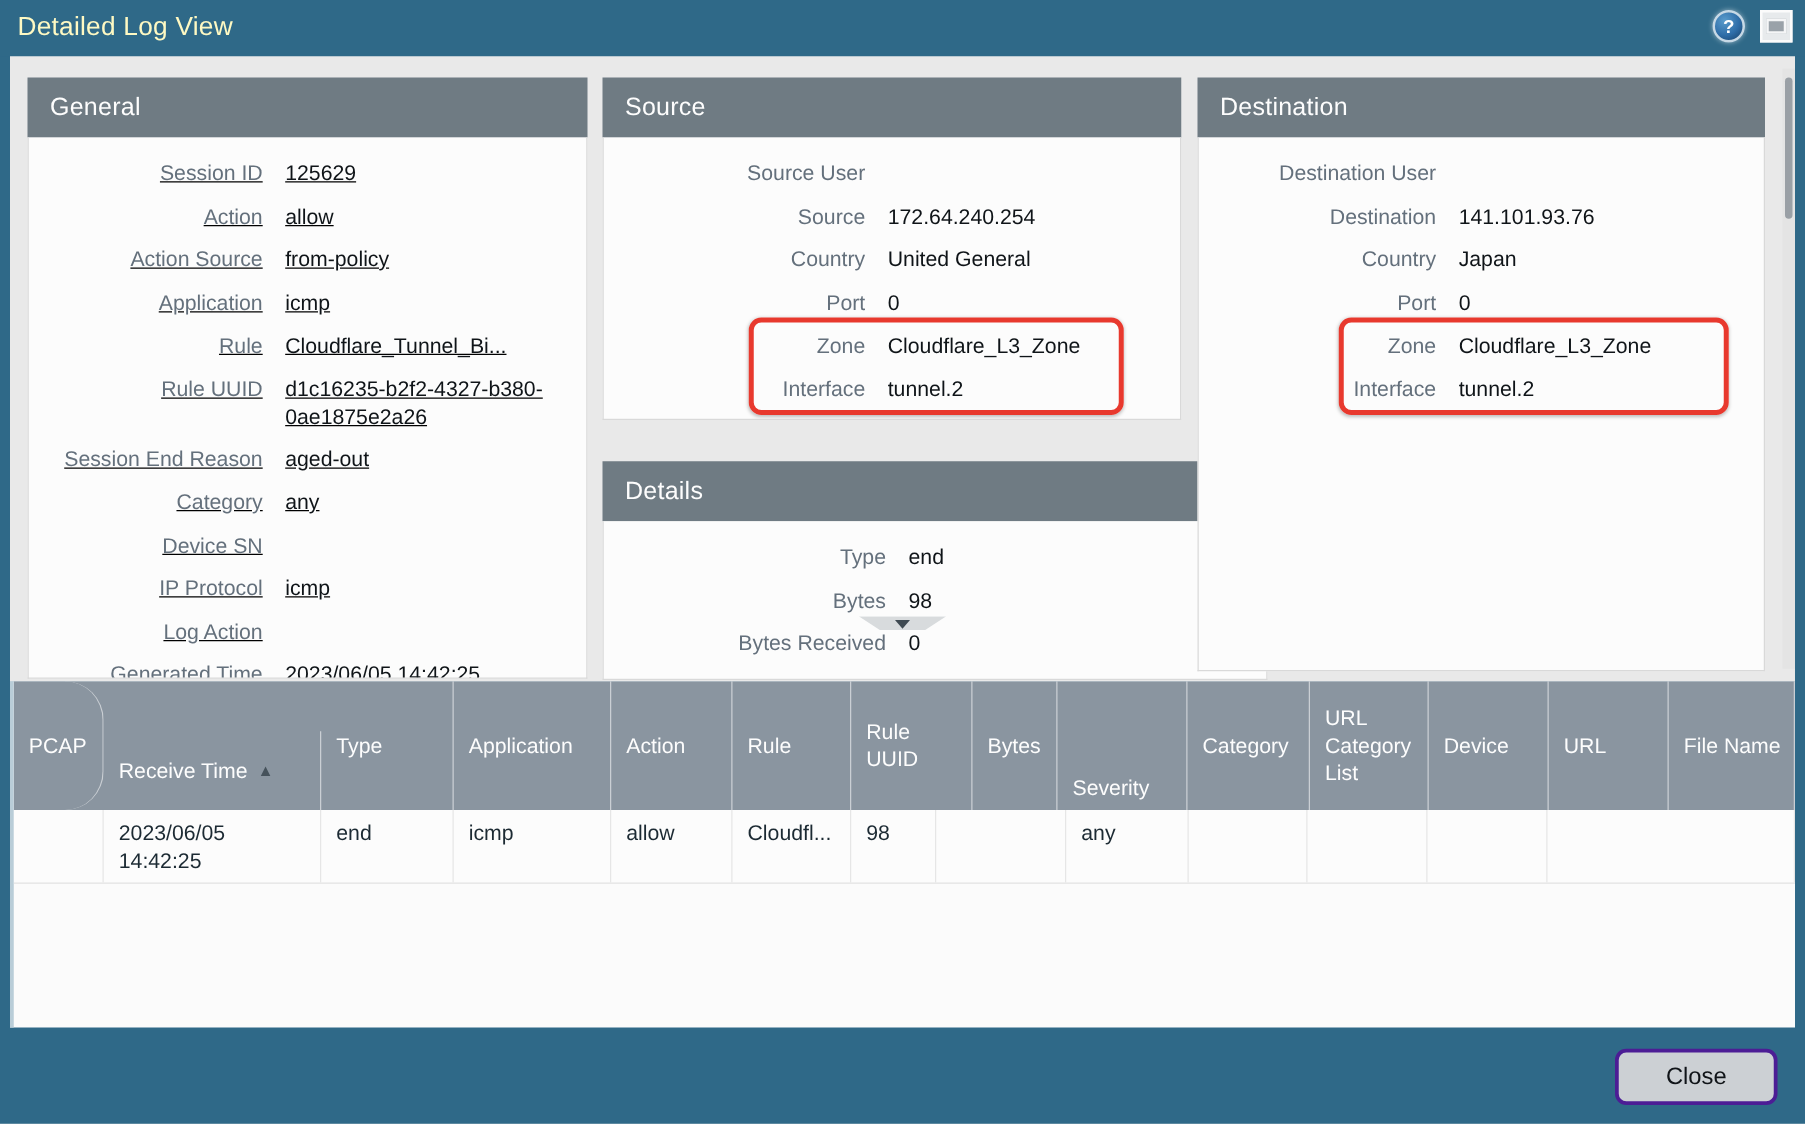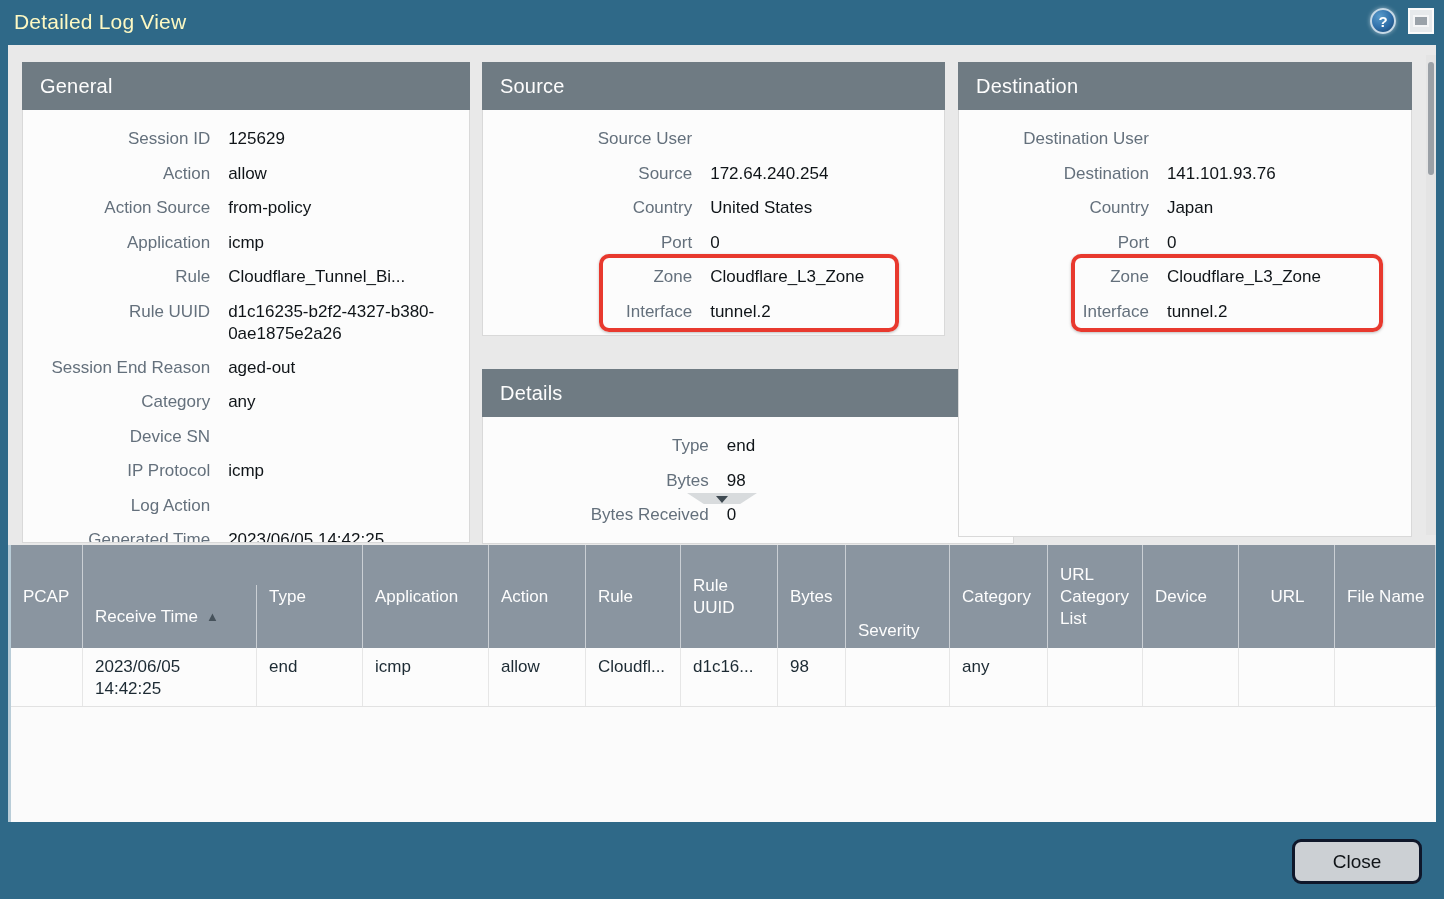--- a/index.html
+++ b/index.html
@@ -45,21 +45,21 @@
     padding-top:12px; overflow:hidden; position:relative;
   }
   .field-row { display:flex; align-items:flex-start; padding:6px 0; min-height:34.5px; }
   .field-label {
     width:46%; text-align:right; padding-right:18px; color:#64707c;
     font-size:17px; line-height:22px; flex:none;
   }
   .field-value { color:#0f1418; font-size:17px; line-height:22px; padding-right:14px; word-break:break-word; }
 
   .panel-general { left:14px; top:17px; width:448px; }
-  .panel-general .panel-body { height:433px; }
+  .panel-general .panel-body { height:433px;text-decoration:underline; }
   .panel-source { left:474px; top:17px; width:463px; }
   .panel-source .panel-body { height:226px;padding-left:28px; }
   .panel-details { left:474px; top:324px; width:532px; }
   .panel-details .panel-body { height:127px; }
   .panel-destination { left:950px; top:17px; width:454px; }
   .panel-destination .panel-body { height:427px; }
 
   .annotation-red {
     position:absolute; border:4px solid #e8392e; border-radius:10px;
     box-shadow:0 1px 3px rgba(0,0,0,.25); pointer-events:none;
@@ -98,21 +98,21 @@
   .log-row { display:flex; min-height:57px; background:#fcfcfc; border-bottom:1px solid #e2e2e2; cursor:pointer; }
   .log-row .td {
     flex:none; font-size:17px; line-height:22px; color:#1c2a33;
     padding:8px 10px 6px 12px; border-right:1px solid #e6e6e6;
   }
   .log-row .td:last-child { flex:1; }
 
   
   .close-button {
     position:absolute; right:22px; bottom:15px; width:130px; height:45px;
-    background:#ccd0d4; border:3px solid #0f172a; border-radius:9px;
+    background:#ccd0d4; border:3px solid #4c1d95; border-radius:9px;
     font-size:19px; color:#101418; font-family:inherit; cursor:pointer;
   }
 </style>
 </head>
 <body>
 
 <div class="titlebar">
   <div class="titlebar-title">Detailed Log View</div>
   <div class="titlebar-icons">
     <div class="help-icon">?</div>
@@ -185,21 +185,21 @@
     <div class="field-row">
           <span class="field-label">Source User</span>
           <span class="field-value"></span>
         </div>
         <div class="field-row">
           <span class="field-label">Source</span>
           <span class="field-value">172.64.240.254</span>
         </div>
         <div class="field-row">
           <span class="field-label">Country</span>
-          <span class="field-value">United States</span>
+          <span class="field-value">United General</span>
         </div>
         <div class="field-row">
           <span class="field-label">Port</span>
           <span class="field-value">0</span>
         </div>
         <div class="field-row">
           <span class="field-label">Zone</span>
           <span class="field-value">Cloudflare_L3_Zone</span>
         </div>
         <div class="field-row">
@@ -262,21 +262,21 @@
     <div class="v-scrollbar-thumb"></div>
   </div>
 </div>
 
 <div class="splitter-handle">
   <div class="collapse-triangle"></div>
 </div>
 
 <div class="log-section">
   <div class="log-header">
-      <div class="th" style="width: 72px;">
+      <div class="th" style="width: 72px; border-radius: 31px;">
         <span>PCAP</span>
       </div>
       <div class="th" style="width: 174px; margin-top: 40px;">
         <span>Receive Time</span>
         <span class="sort-asc-icon">▲</span>
       </div>
       <div class="th" style="width: 106px;">
         <span>Type</span>
       </div>
       <div class="th" style="width: 126px;">
@@ -299,36 +299,35 @@
       </div>
       <div class="th" style="width: 98px;">
         <span>Category</span>
       </div>
       <div class="th" style="width: 95px;">
         <span>URL Category List</span>
       </div>
       <div class="th" style="width: 96px;">
         <span>Device</span>
       </div>
-      <div class="th" style="width: 96px; justify-content: center;">
+      <div class="th" style="width: 96px;">
         <span>URL</span>
       </div>
       <div class="th" style="width: 100px;">
         <span>File Name</span>
       </div>
     </div>
   <div id="log-body">
       <div class="log-row">
         <div class="td" style="width: 72px;"></div>
         <div class="td" style="width: 174px;">2023/06/05 14:42:25</div>
         <div class="td" style="width: 106px;">end</div>
         <div class="td" style="width: 126px;">icmp</div>
         <div class="td" style="width: 97px;">allow</div>
         <div class="td" style="width: 95px;">Cloudfl...</div>
-        <div class="td" style="width: 97px;">d1c16...</div>
         <div class="td" style="width: 68px;">98</div>
         <div class="td" style="width: 104px;"></div>
         <div class="td" style="width: 98px;">any</div>
         <div class="td" style="width: 95px;"></div>
         <div class="td" style="width: 96px;"></div>
         <div class="td" style="width: 96px;"></div>
         <div class="td" style="width: 100px;"></div>
       </div>
     </div>
 </div>

